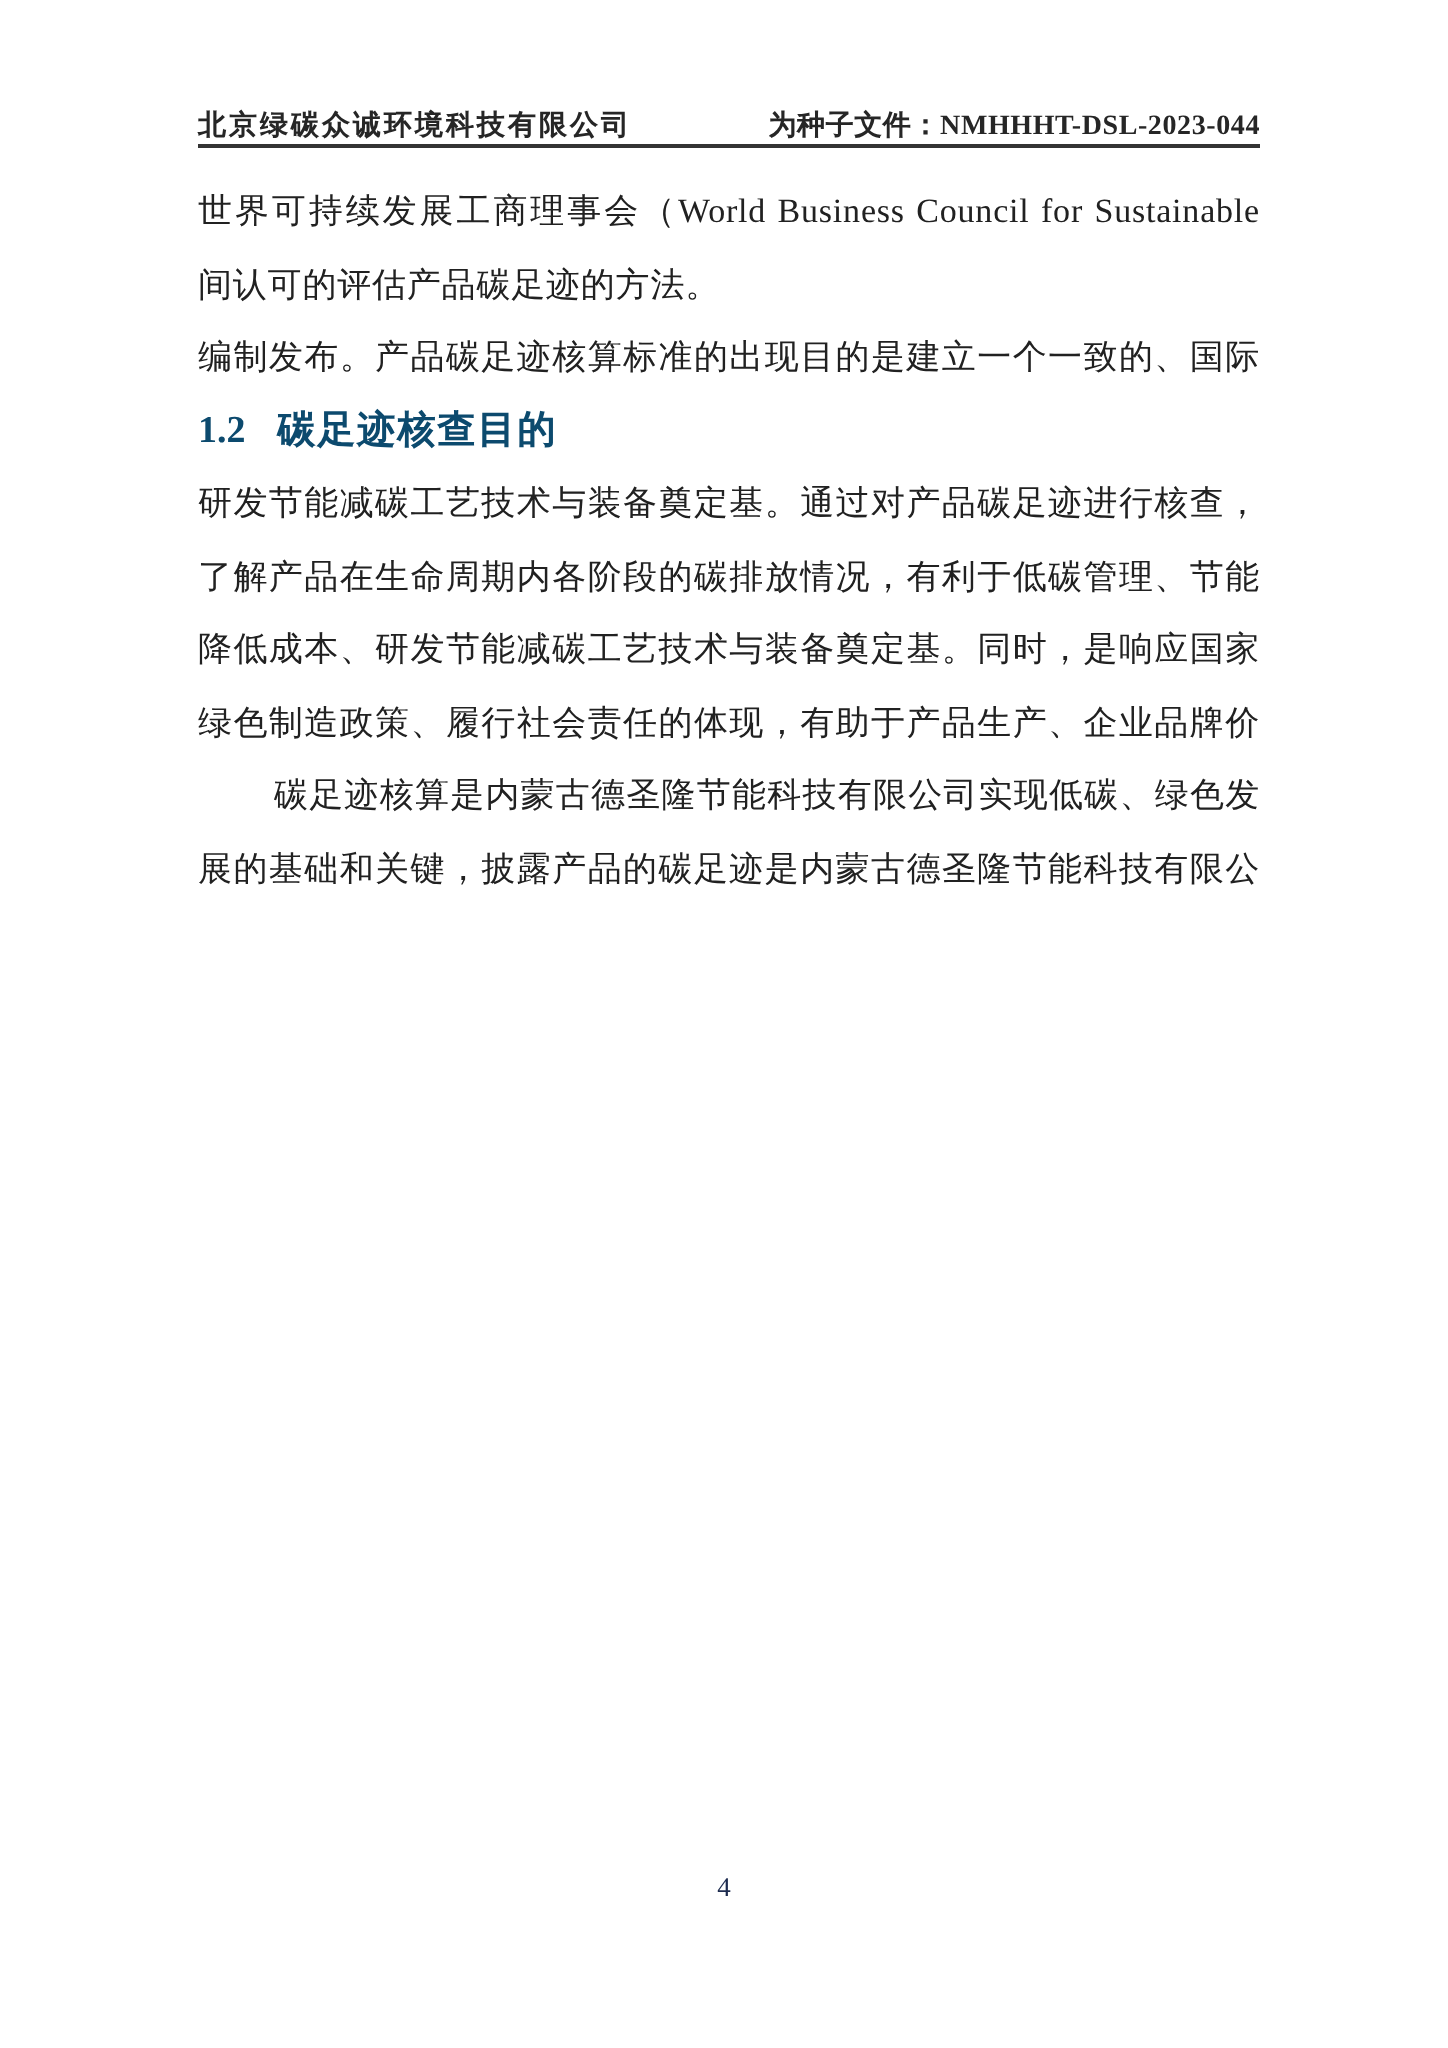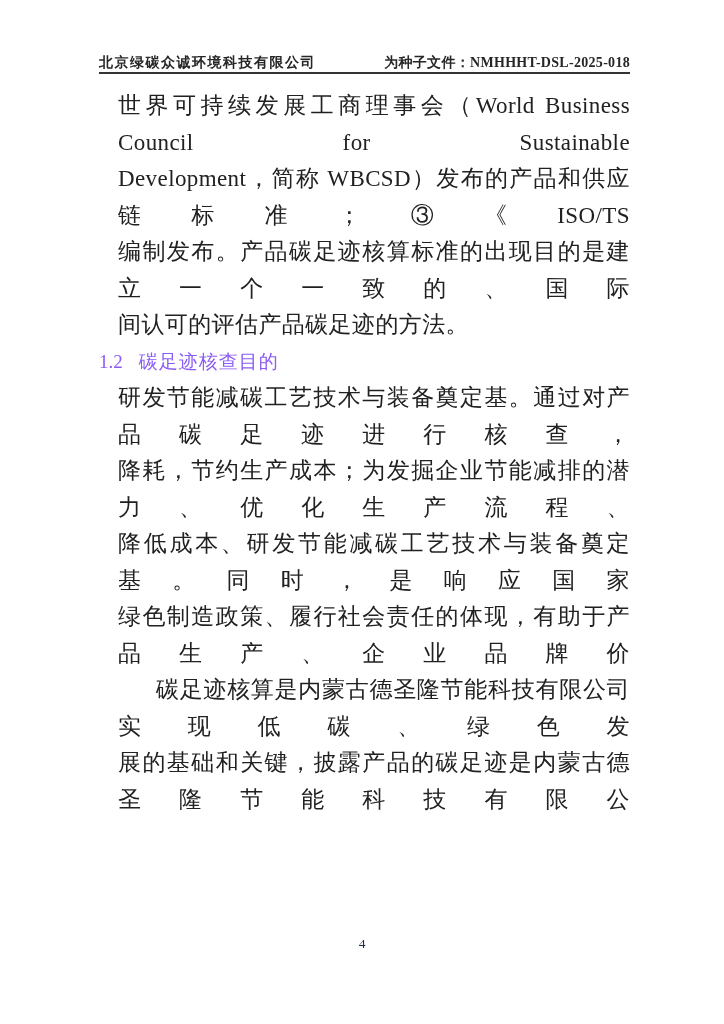--- a/index.html
+++ b/index.html
@@ -48,40 +48,39 @@
   
   .doc-body {
     position: absolute;
     left: 99px;
     top: 88px;
     width: 531px;
   }
   .para { margin: 0; }
   .line {
     line-height: 36.5px;
-    font-size: 23px;
+    font-size: 17px;
     letter-spacing: 0.4px;
     text-align: justify;
     text-align-last: justify;
     text-justify: inter-character;
     white-space: normal;
     color: #212121;
-    margin-left: 19px;
   }
   .line.lastline {
     text-align-last: left;
   }
   .line.indent {
     text-indent: 38px;
   }
   .heading {
     line-height: 36.5px;
     font-size: 19px;
-    font-weight: normal;
-    color: #8b5cf6;
+    font-weight: bold;
+    color: #0c4a6e;
     letter-spacing: 1px;
   }
   .heading .sec-num {
     margin-right: 16px;
     letter-spacing: 0;
   }
   
   .footer {
     position: absolute;
     left: 0;
@@ -92,35 +91,34 @@
     color: #1d2b4f;
   }
 </style>
 </head>
 <body>
 
 <div class="page">
 
   <div class="header">
     <span class="company">北京绿碳众诚环境科技有限公司</span>
-    <span class="docno"><span>为种子文件：</span><span>NMHHHT-DSL-2025-018</span></span>
+    <span class="docno"><span>为种子文件：</span><span>NMHHHT-DSL-2023-044</span></span>
   </div>
   <div class="header-rule"></div>
 
   <div class="doc-body">
       <div class="para">
         <div class="line">世界可持续发展工商理事会（World Business Council for Sustainable</div>
-        <div class="line">Development，简称 WBCSD）发布的产品和供应链标准；③《ISO/TS</div>
+        <div class="line lastline">间认可的评估产品碳足迹的方法。</div>
         <div class="line">编制发布。产品碳足迹核算标准的出现目的是建立一个一致的、国际</div>
-        <div class="line lastline">间认可的评估产品碳足迹的方法。</div>
       </div>
       <div class="heading"><span class="sec-num">1.2</span><span>碳足迹核查目的</span></div>
       <div class="para">
         <div class="line">研发节能减碳工艺技术与装备奠定基。通过对产品碳足迹进行核查，</div>
-        <div class="line">降耗，节约生产成本；为发掘企业节能减排的潜力、优化生产流程、</div>
+        <div class="line">了解产品在生命周期内各阶段的碳排放情况，有利于低碳管理、节能</div>
         <div class="line">降低成本、研发节能减碳工艺技术与装备奠定基。同时，是响应国家</div>
         <div class="line">绿色制造政策、履行社会责任的体现，有助于产品生产、企业品牌价</div>
       </div>
       <div class="para">
         <div class="line indent">碳足迹核算是内蒙古德圣隆节能科技有限公司实现低碳、绿色发</div>
         <div class="line">展的基础和关键，披露产品的碳足迹是内蒙古德圣隆节能科技有限公</div>
       </div>
     </div>
 
   <div class="footer">

